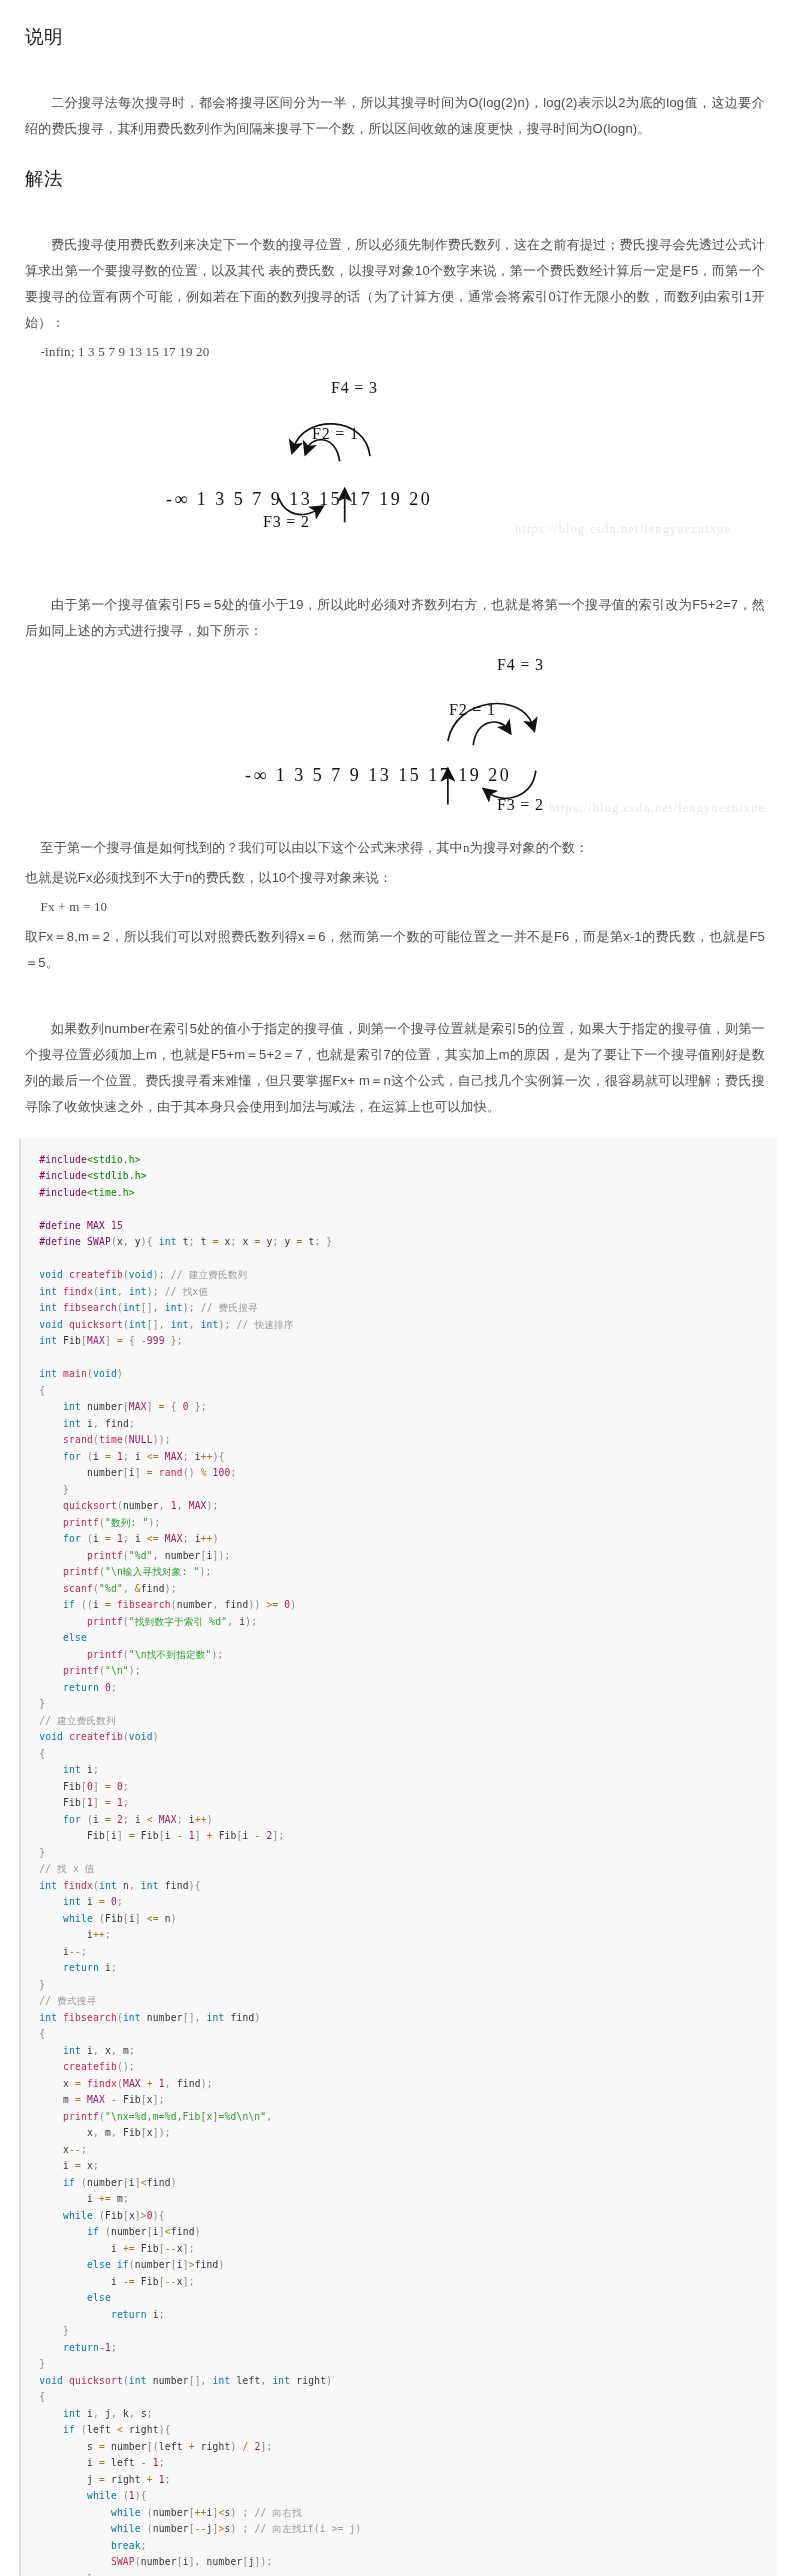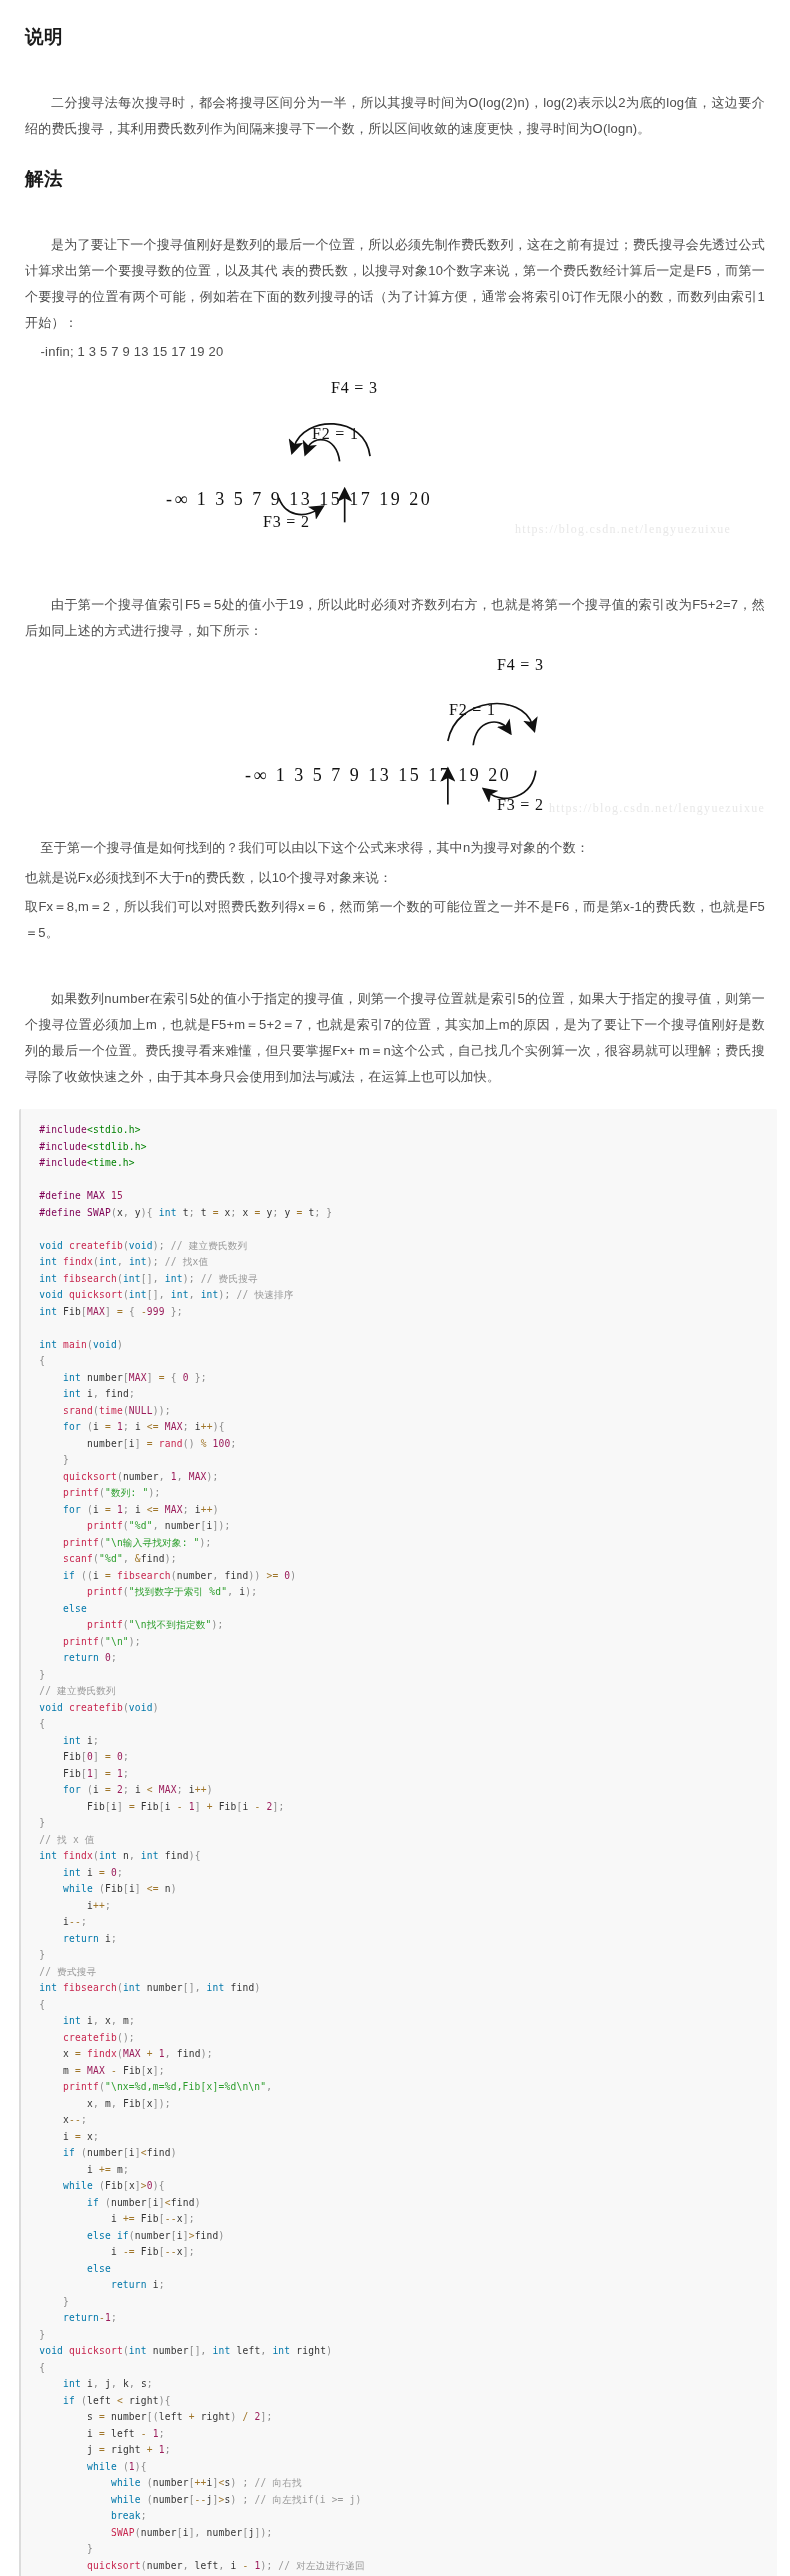--- a/index.html
+++ b/index.html
@@ -18,36 +18,36 @@
     position: relative;
     padding: 0;
     box-sizing: border-box;
   }
   .content {
     padding: 0 25px;
     box-sizing: border-box;
   }
   h2.section-title {
     font-size: 18.6px;
-    font-weight: bold;
+    font-weight: normal;
     color: #1a1a1a;
     margin: 24px 0 8.5px 0;
     line-height: 1.4;
     letter-spacing: 0.4px;
   }
   p.para {
     font-size: 13px;
     line-height: 2.0;
     color: #4d4d4d;
     margin: 0 0 3.4px 0;
     text-align: justify;
     letter-spacing: 0.2px;
   }
   p.indent { text-indent: 2em; margin-top: 40px; }
-  p.small-indent { text-indent: 1.2em; }
+  p.small-indent { text-indent: 1.2em; font-family: Liberation Serif, serif; }
 
   
   .figure {
     position: relative;
     margin: 8.5px 0 5px 0;
     height: 178px;
     overflow: visible;
   }
   .figure-inner {
     position: relative;
@@ -120,21 +120,21 @@
 </head>
 <body>
 
 <div class="page">
   <div class="content">
 
     <h2 class="section-title">说明</h2>
     <p class="para indent">二分搜寻法每次搜寻时，都会将搜寻区间分为一半，所以其搜寻时间为O(log(2)n)，log(2)表示以2为底的log值，这边要介绍的费氏搜寻，其利用费氏数列作为间隔来搜寻下一个数，所以区间收敛的速度更快，搜寻时间为O(logn)。</p>
 
     <h2 class="section-title">解法</h2>
-    <p class="para indent">是为了要让下一个搜寻值刚好是数列的最后一个位置，所以必须先制作费氏数列，这在之前有提过；费氏搜寻会先透过公式计算求出第一个要搜寻数的位置，以及其代 表的费氏数，以搜寻对象10个数字来说，第一个费氏数经计算后一定是F5，而第一个要搜寻的位置有两个可能，例如若在下面的数列搜寻的话（为了计算方便，通常会将索引0订作无限小的数，而数列由索引1开始）：</p>
+    <p class="para indent">费氏搜寻使用费氏数列来决定下一个数的搜寻位置，所以必须先制作费氏数列，这在之前有提过；费氏搜寻会先透过公式计算求出第一个要搜寻数的位置，以及其代 表的费氏数，以搜寻对象10个数字来说，第一个费氏数经计算后一定是F5，而第一个要搜寻的位置有两个可能，例如若在下面的数列搜寻的话（为了计算方便，通常会将索引0订作无限小的数，而数列由索引1开始）：</p>
     <p class="para small-indent">-infin; 1 3 5 7 9 13 15 17 19 20</p>
 
     <div class="figure">
       <div class="figure-inner">
         <svg class="fig-svg" viewBox="0 0 875 210" preserveAspectRatio="none">
           <defs>
             <marker id="ah1" markerWidth="9" markerHeight="9" refX="4" refY="4.5" orient="auto" markerUnits="strokeWidth">
               <path d="M0,0 L9,4.5 L0,9 L2.2,4.5 z" fill="#111"></path>
             </marker>
           </defs>
@@ -179,20 +179,21 @@
         <div class="fig-label" style="left:472px; top:3.4px;">F4 = 3</div>
         <div class="fig-label" style="left:424px; top:49px;">F2 = 1</div>
         <div class="fig-seq" style="left:220px; top:93px;">-∞  1  3  5  7  9  13  15  17  19  20</div>
         <div class="fig-label" style="left:472px; top:144px;">F3 = 2</div>
         <div class="watermark" style="left:524px; top:149px;">https://blog.csdn.net/lengyuezuixue</div>
       </div>
     </div>
 
     <p class="para small-indent">至于第一个搜寻值是如何找到的？我们可以由以下这个公式来求得，其中n为搜寻对象的个数：</p>
     <p class="para">也就是说Fx必须找到不大于n的费氏数，以10个搜寻对象来说：</p>
+    <p class="para small-indent">Fx + m = 10</p>
     <p class="para">取Fx＝8,m＝2，所以我们可以对照费氏数列得x＝6，然而第一个数的可能位置之一并不是F6，而是第x-1的费氏数，也就是F5＝5。</p>
     <p class="para indent">如果数列number在索引5处的值小于指定的搜寻值，则第一个搜寻位置就是索引5的位置，如果大于指定的搜寻值，则第一个搜寻位置必须加上m，也就是F5+m＝5+2＝7，也就是索引7的位置，其实加上m的原因，是为了要让下一个搜寻值刚好是数列的最后一个位置。费氏搜寻看来难懂，但只要掌握Fx+ m＝n这个公式，自己找几个实例算一次，很容易就可以理解；费氏搜寻除了收敛快速之外，由于其本身只会使用到加法与减法，在运算上也可以加快。</p>
   </div>
 
   <div class="codewrap">
     <pre class="code"><span class="c-pre">#include</span><span class="c-inc">&lt;stdio.h&gt;</span>
 <span class="c-pre">#include</span><span class="c-inc">&lt;stdlib.h&gt;</span>
 <span class="c-pre">#include</span><span class="c-inc">&lt;time.h&gt;</span>
 
 <span class="c-pre">#define</span> <span class="c-pre">MAX</span> <span class="c-num">15</span>

